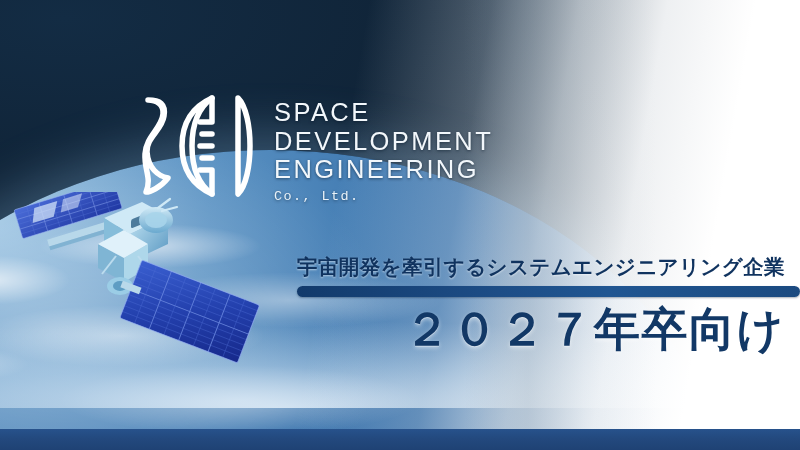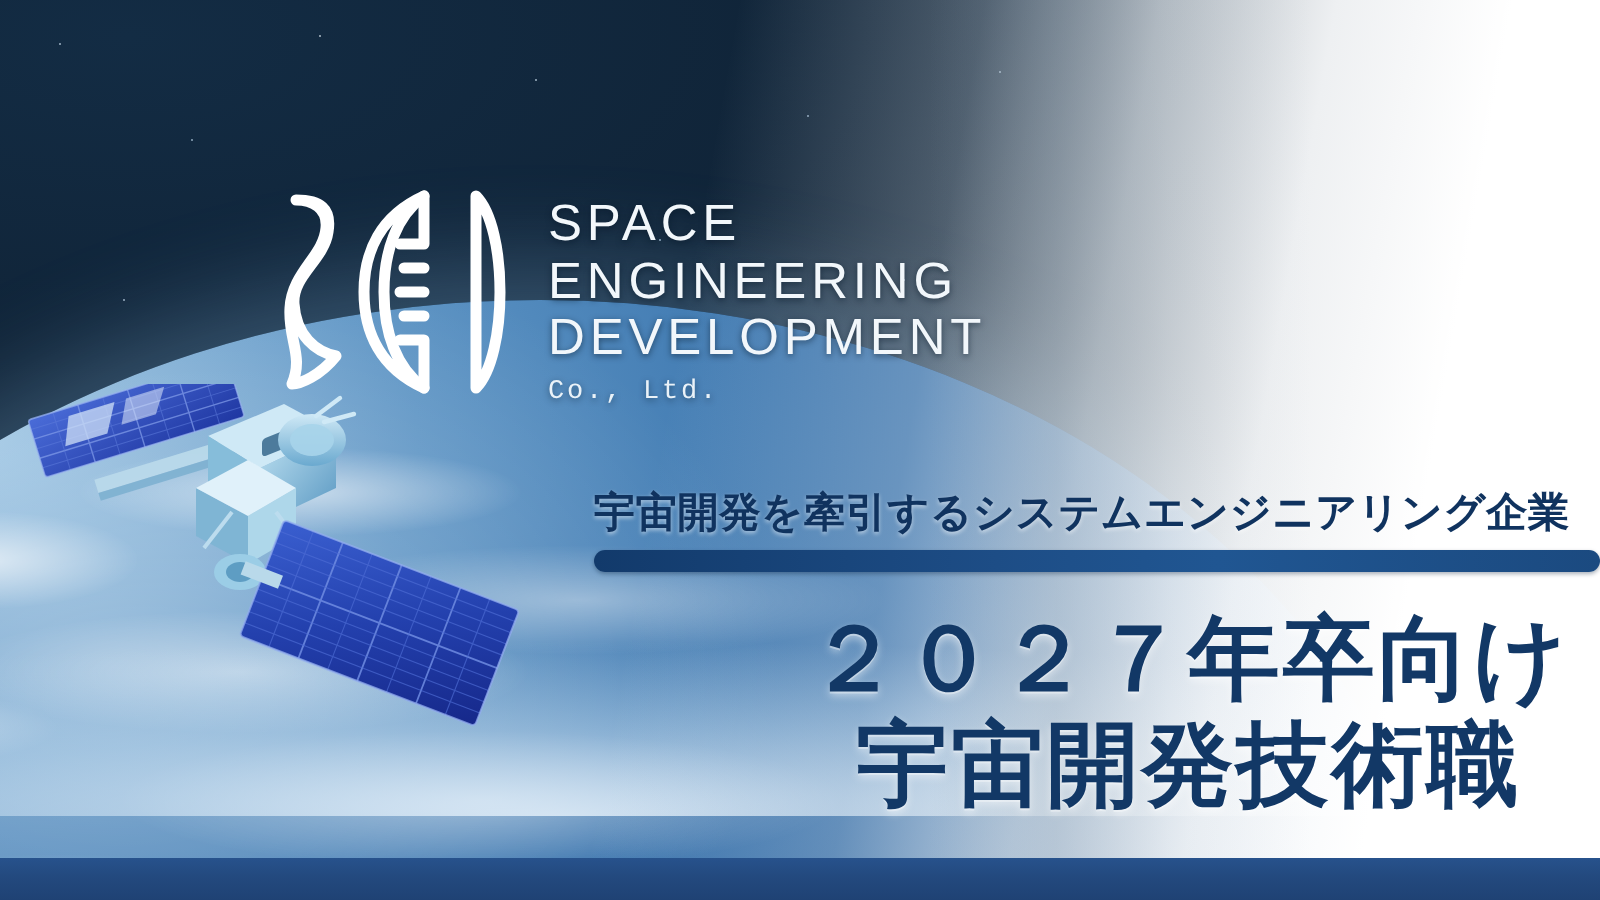--- a/index.html
+++ b/index.html
@@ -92,21 +92,21 @@
     font-weight:400;font-family:"Liberation Sans",sans-serif;
     text-shadow:0 1px 3px rgba(6,22,38,.55);
   }
   .logo-words .sub{
     margin-top:5px;color:#eaf2f8;font-size:13.5px;letter-spacing:1.4px;
     text-shadow:0 1px 3px rgba(6,22,38,.5);
     font-family:Liberation Mono, monospace;
   }
 
   
-  .tagline-wrap{position:absolute;left:297px;top:244px;width:503px;}
+  .tagline-wrap{position:absolute;left:297px;top:255px;width:503px;}
   .tagline{color:#10335f;font-size:20.5px;line-height:24px;font-weight:700;
     letter-spacing:.4px;white-space:nowrap;
     font-family:"DejaVu Sans","Liberation Sans",sans-serif;
     text-shadow:0 1px 2px rgba(255,255,255,.55);}
   .tagline-bar{margin-top:7px;height:11px;border-radius:6px;
     background:linear-gradient(90deg,#123a6b 0%,#1d4d86 35%,#2056922 60%,#1b4a80 100%);
     background:linear-gradient(90deg,#123a6b 0%,#1d4d86 40%,#205692 62%,#1b4a80 100%);
     box-shadow:0 1px 2px rgba(10,30,55,.35);}
 
   
@@ -263,30 +263,29 @@
                    C 60 92, 54 74, 54 54 C 54 34, 60 16, 74 6 Z"></path>
           <path d="M74 6 L 74 30 L 62 30 M 74 42 L 64 42 M 74 54 L 62 54
                    M 74 66 L 64 66 M 74 78 L 62 78 L 74 78 L 74 102"></path>
 
           <path d="M100 6 C 116 22, 116 86, 100 102 L 100 6 Z"></path>
         </g>
       </svg>
     </div>
     <div class="logo-words">
       <div class="wm">SPACE</div>
+      <div class="wm">DEVELOPMENT</div>
       <div class="wm">ENGINEERING</div>
-      <div class="wm">DEVELOPMENT</div>
       <div class="sub">Co., Ltd.</div>
     </div>
   </div>
 
   <div class="tagline-wrap">
     <div class="tagline">宇宙開発を牽引するシステムエンジニアリング企業</div>
     <div class="tagline-bar"></div>
   </div>
 
   <div class="headline">
     <div class="ln">２０２７年卒向け</div>
-    <div class="ln">宇宙開発技術職</div>
   </div>
 
   <div class="bottom-bar"></div>
 </div>
 
 </body></html>

